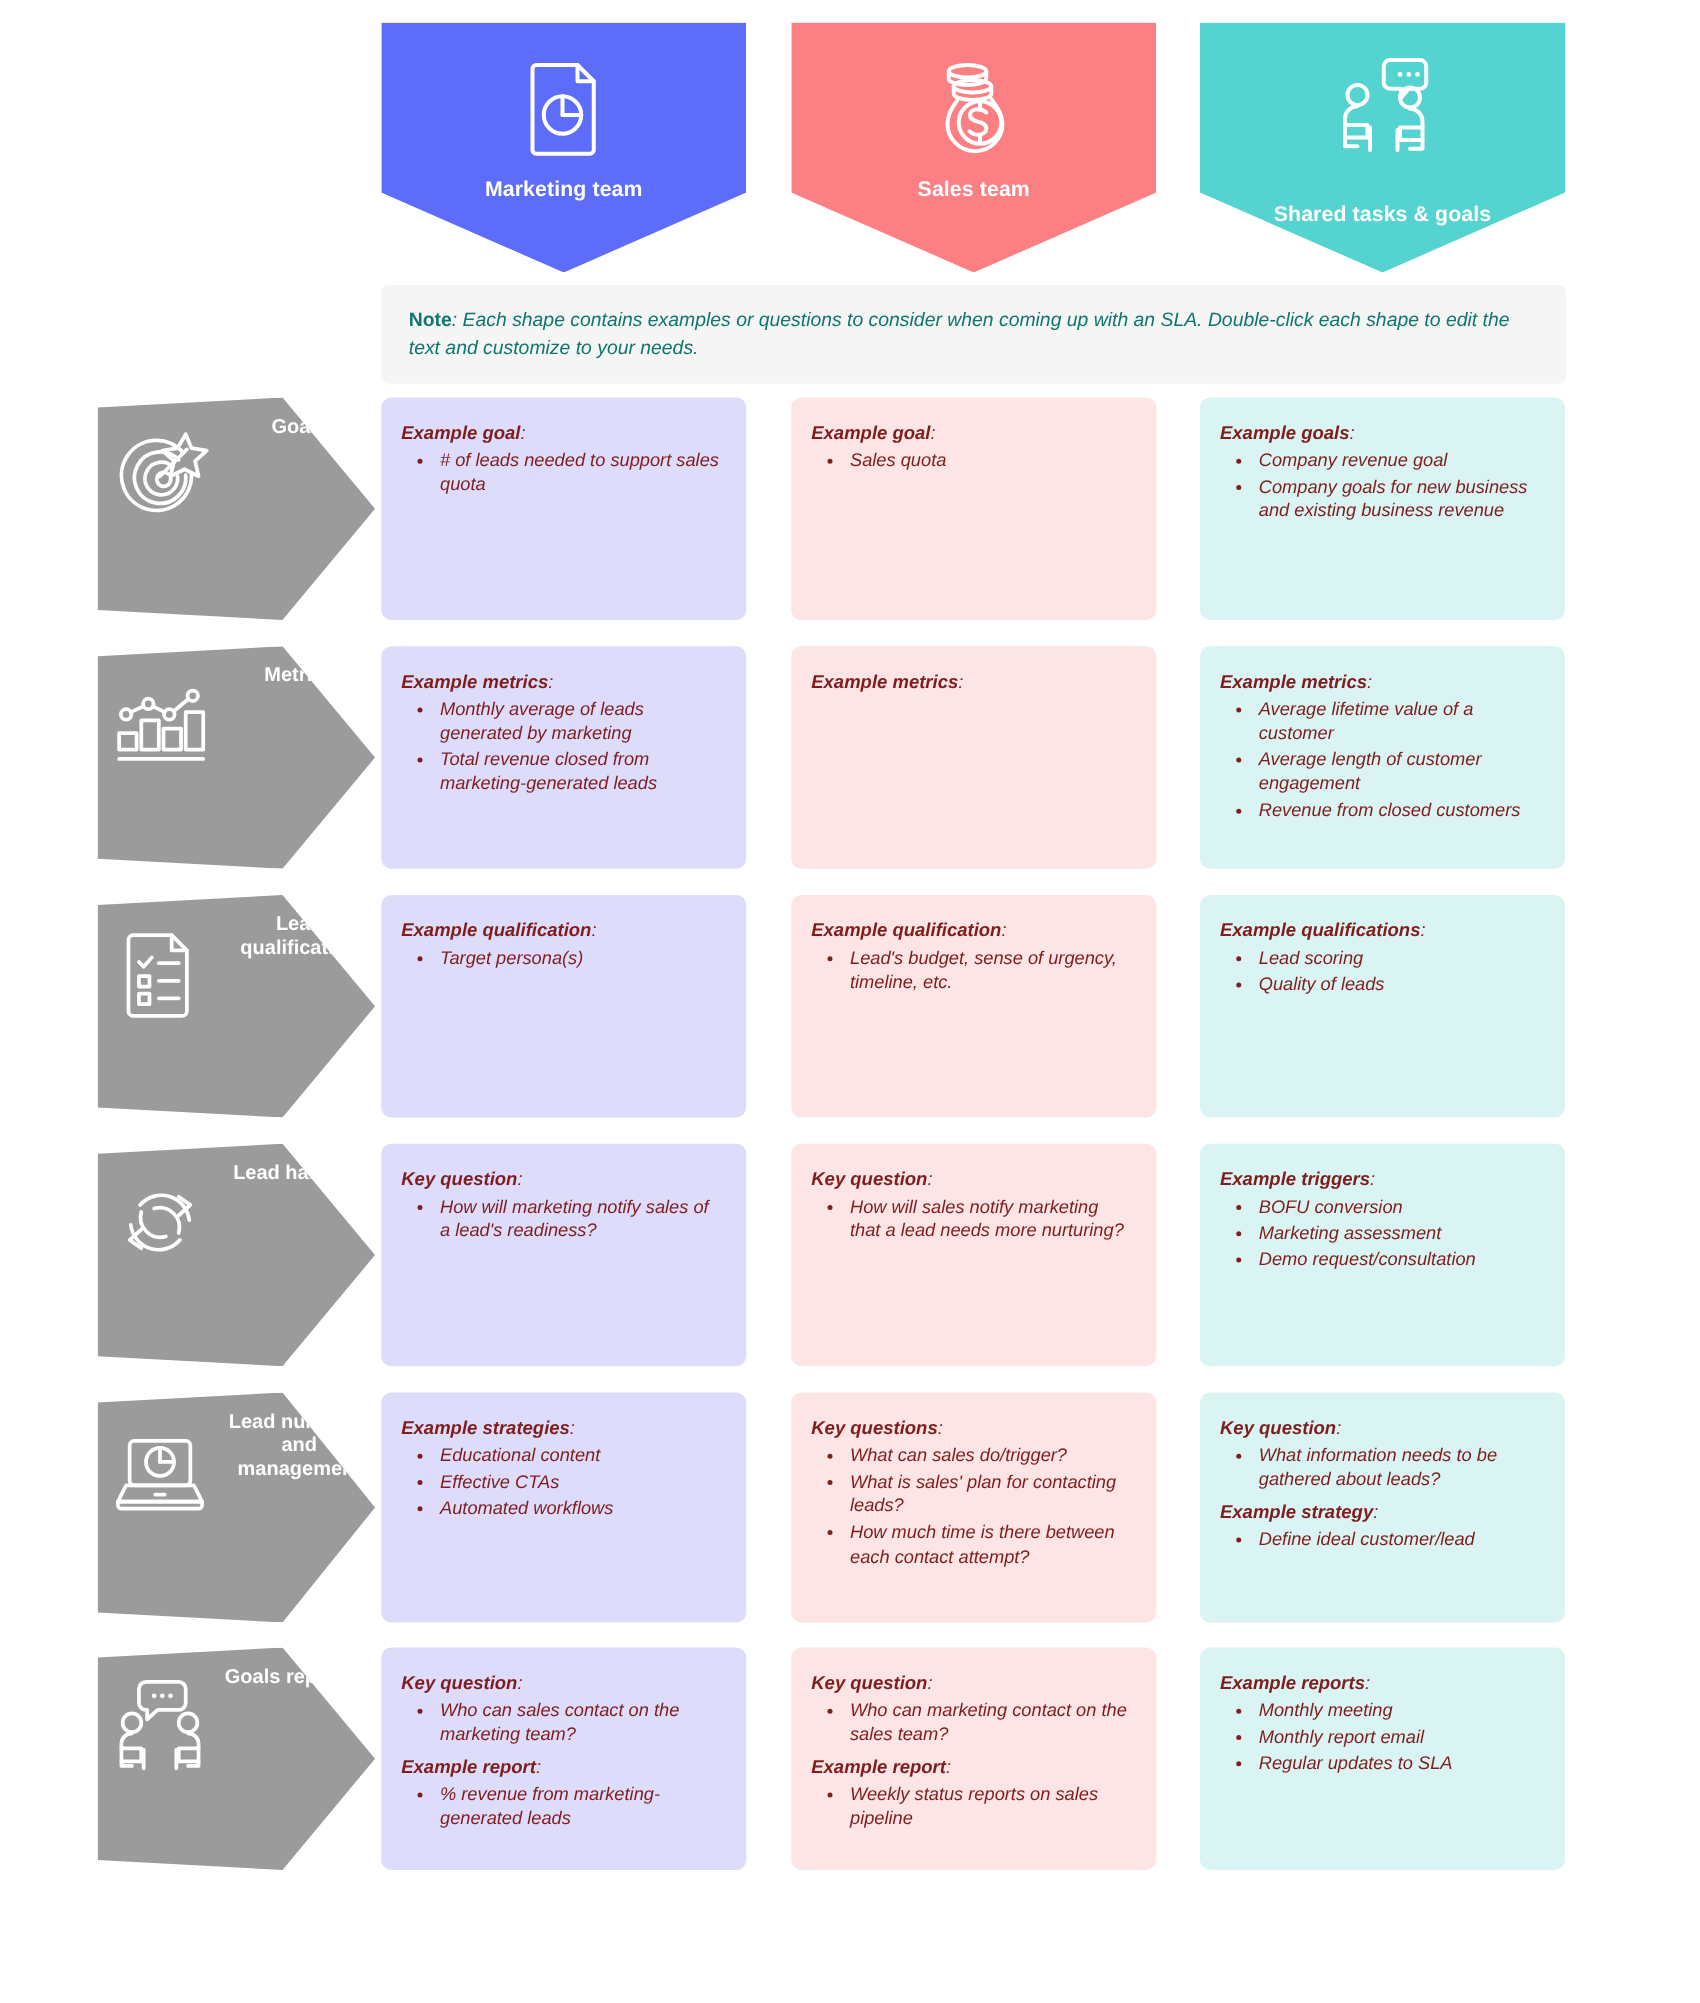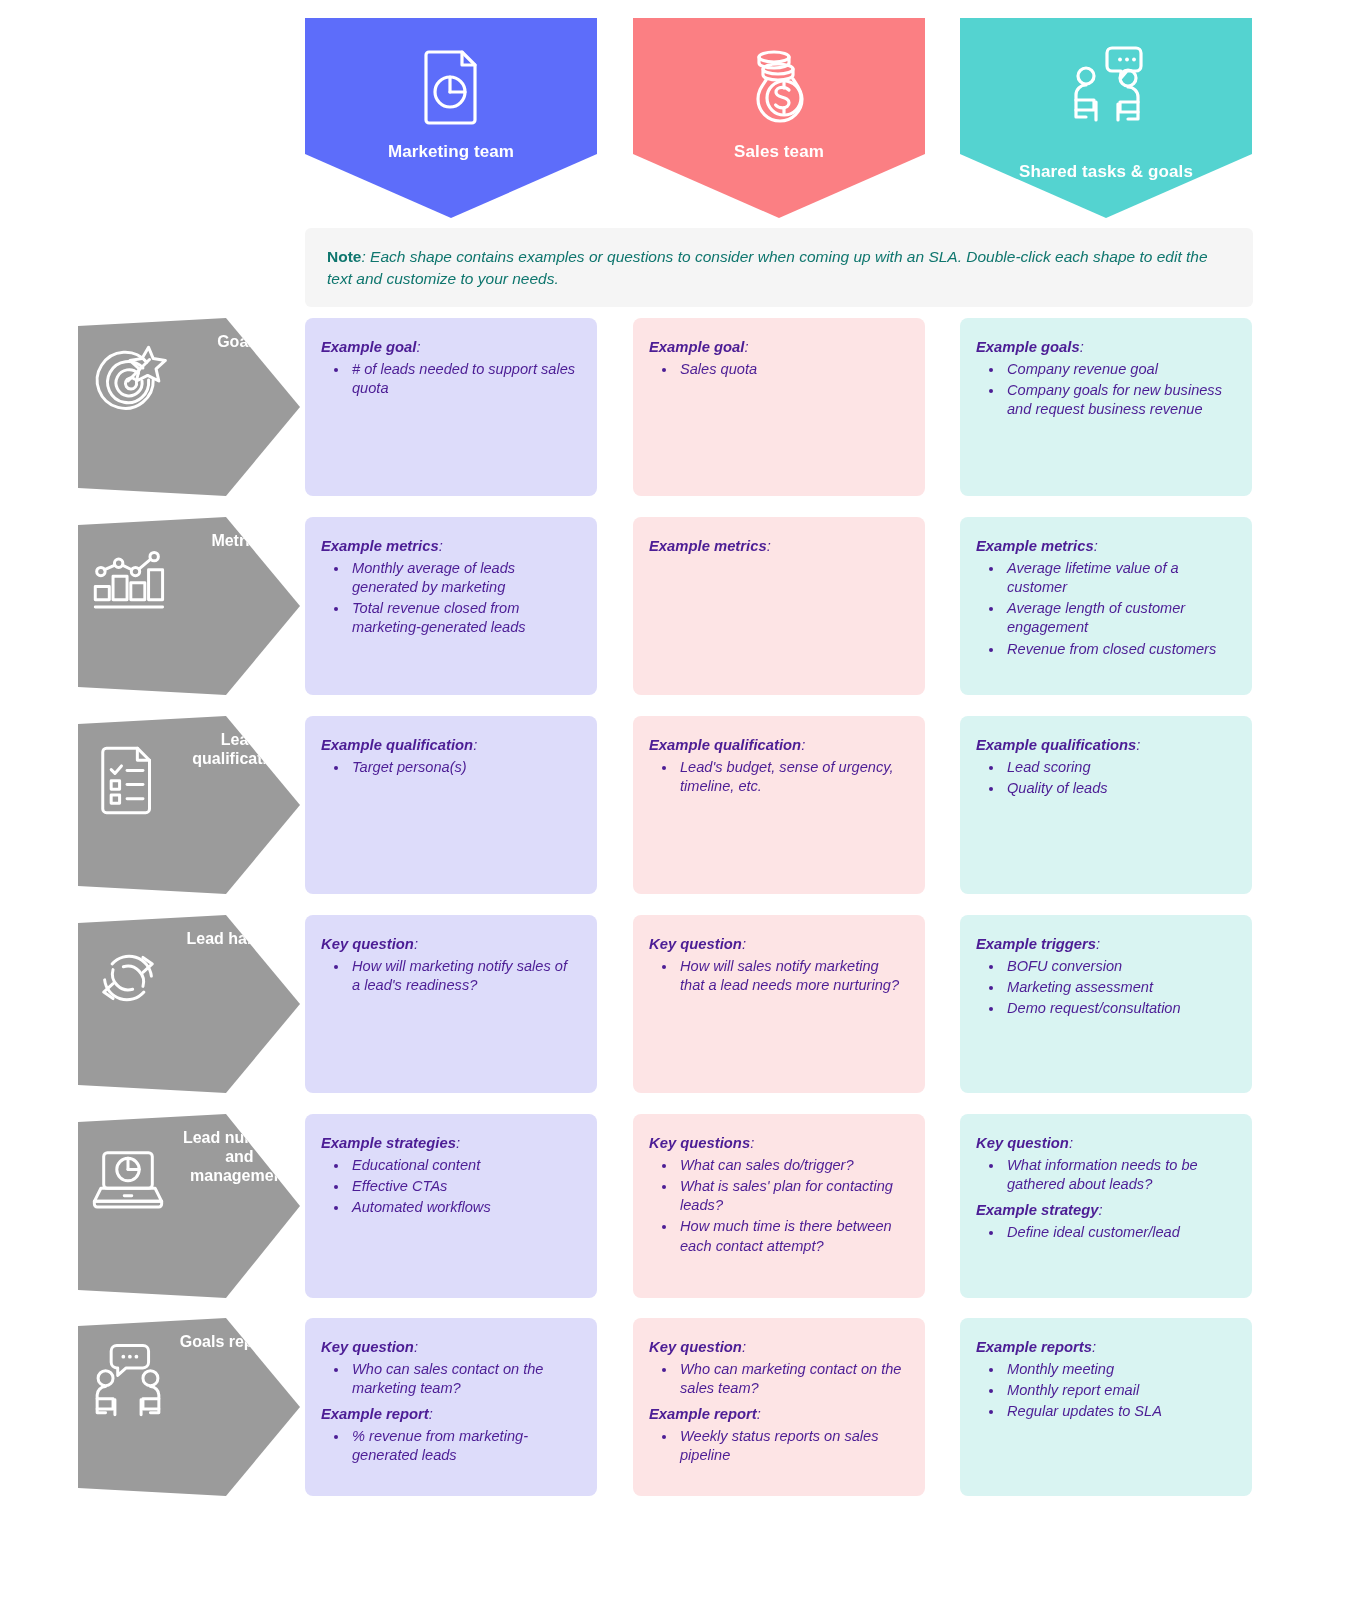--- a/index.html
+++ b/index.html
@@ -133,21 +133,21 @@
     position: absolute;
     top: 0;
     height: 100%;
     width: 292px;
     border-radius: 8px;
     box-sizing: border-box;
     padding: 20px 18px 14px 14px;
     font-size: 14.6px;
     font-style: italic;
     line-height: 1.32;
-    color: #4c1d95;
+    color: #7f1d1d;
   }
   .card.c1 { left: 305px; background: #dddcfa; }
   .card.c2 { left: 633px; background: #fde4e5; }
   .card.c3 { left: 960px; background: #d9f4f2; }
 
   .card .hdr {
     font-weight: bold;
     font-style: italic;
     margin: 0 0 2px 2px;
     font-size: 14.8px;
@@ -251,21 +251,21 @@
     <div class="card c2">
       <div class="hdr"><span>Example goal</span><span class="colon">:</span></div>
       <ul class="blist">
         <li>Sales quota</li>
       </ul>
     </div>
     <div class="card c3">
       <div class="hdr"><span>Example goals</span><span class="colon">:</span></div>
       <ul class="blist">
         <li>Company revenue goal</li>
-        <li>Company goals for new business and request business revenue</li>
+        <li>Company goals for new business and existing business revenue</li>
       </ul>
     </div>
   </div>
 
   <div class="row r2">
     <div class="label-shape">
       <span class="label-icon-wrap">
         <svg viewBox="0 0 92 92" width="86" height="86" fill="none" stroke="#ffffff" stroke-width="3.2" stroke-linecap="round" stroke-linejoin="round">
           <circle cx="17" cy="37" r="4.5"></circle>
           <circle cx="36" cy="28" r="4.5"></circle>

